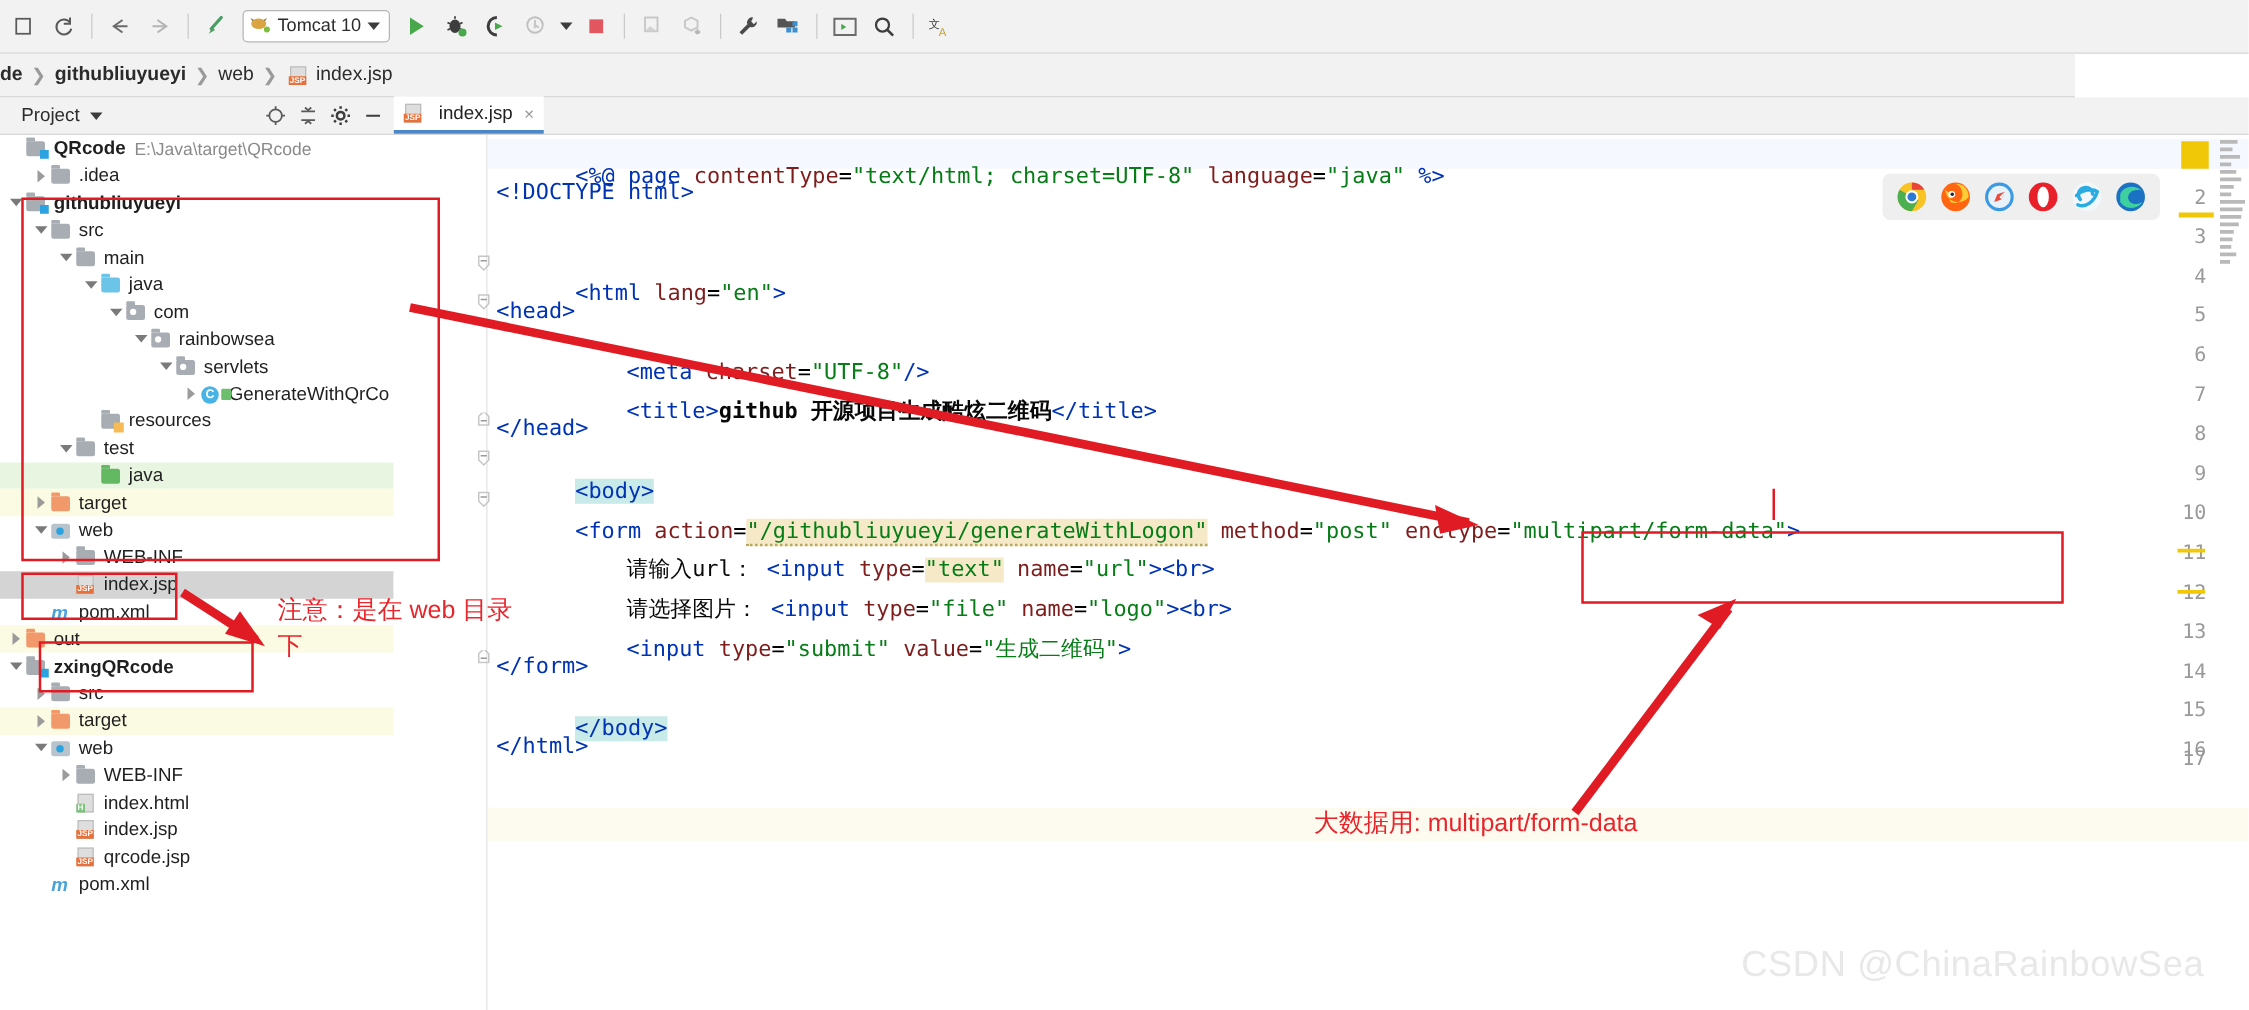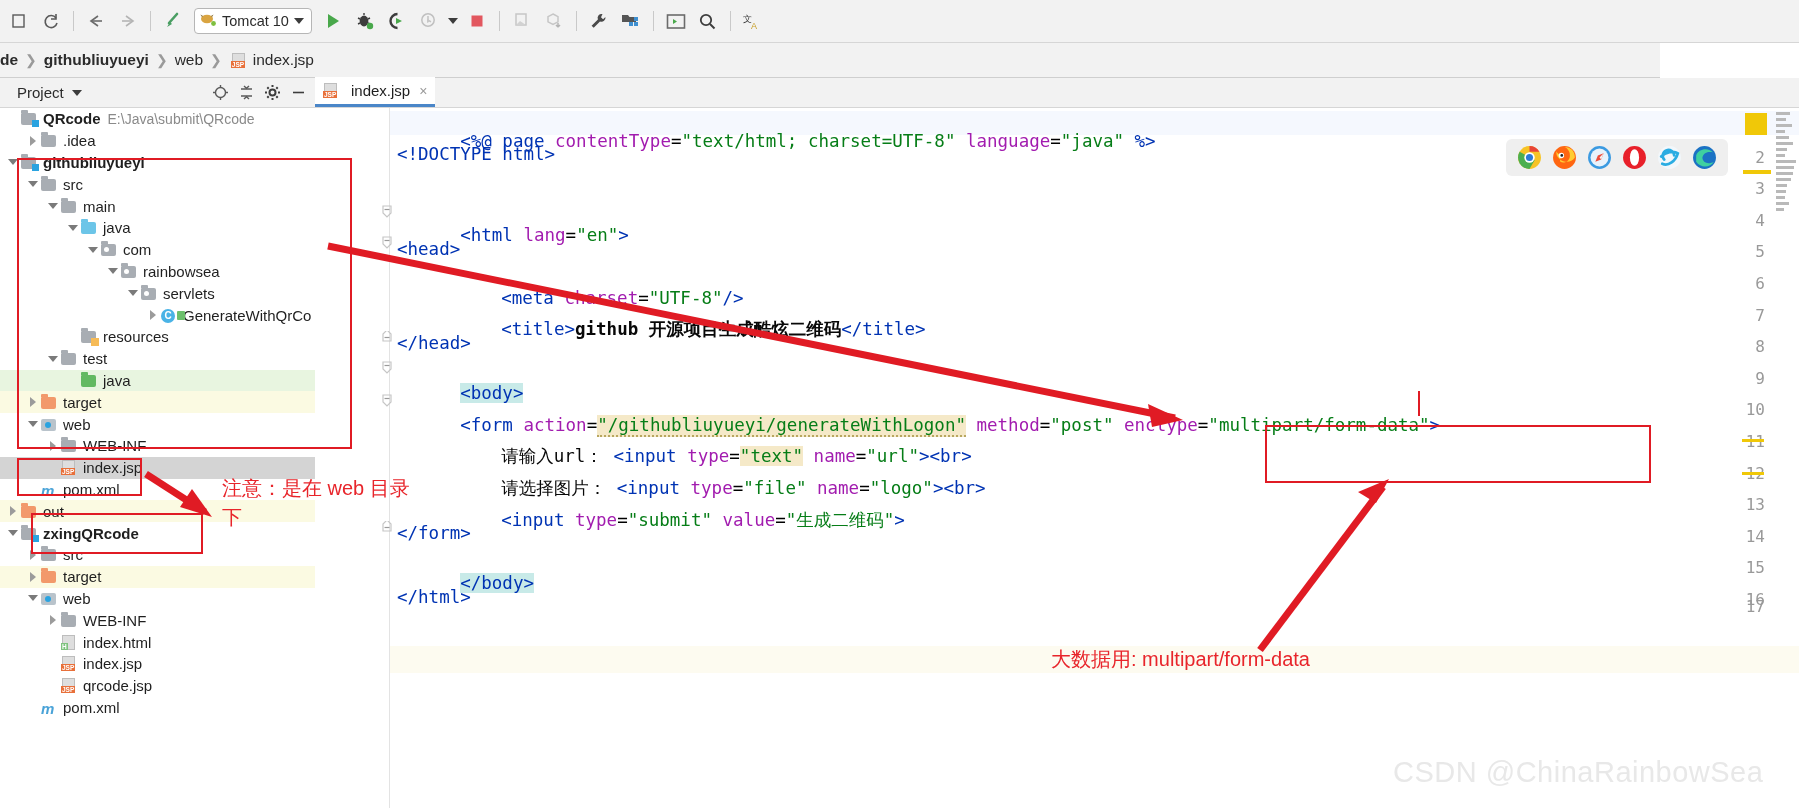--- a/index.html
+++ b/index.html
@@ -231,21 +231,21 @@
     text-align: right; width: 30px;
   }
   .codeline {
     position: absolute; left: 82px;
     font-family: "DejaVu Sans Mono", monospace;
     font-size: 17.5px;
     white-space: pre;
     line-height: 1;
   }
   .tk-tag { color: #0033b3; }
-  .tk-attr { color: #a21caf; }
+  .tk-attr { color: #7f1d1d; }
   .tk-str { color: #067d17; }
   .tk-dark { color: #000000; }
   .tk-plain { color: #080808; }
   .hl-tan { background: #f5e9c8; }
   .hl-cyan { background: #c8eae8; }
   .tk-squiggle { border-bottom: 2px dotted #b8a760; }
 
   .line-hl-blue {
     position: absolute; left: 0; height: 24px;
     background: #f5f8fe;
@@ -470,21 +470,21 @@
 
   <div class="tree" id="tree">
       <div class="row">
         <span style="width:6px;flex:0 0 auto"></span>
         <span class="arrow"></span>
         <span class="ficon">
           <span class="fold"></span>
           <span class="badge-sq"></span>
         </span>
         <span class="lbl b">QRcode</span>
-        <span class="subtle">E:\Java\submit\QRcode</span>
+        <span class="subtle">E:\Java\target\QRcode</span>
       </div>
       <div class="row">
         <span style="width:26px;flex:0 0 auto"></span>
         <span class="arrow">
           <span class="arrow-r"></span>
         </span>
         <span class="ficon">
           <span class="fold"></span>
         </span>
         <span class="lbl">.idea</span>

